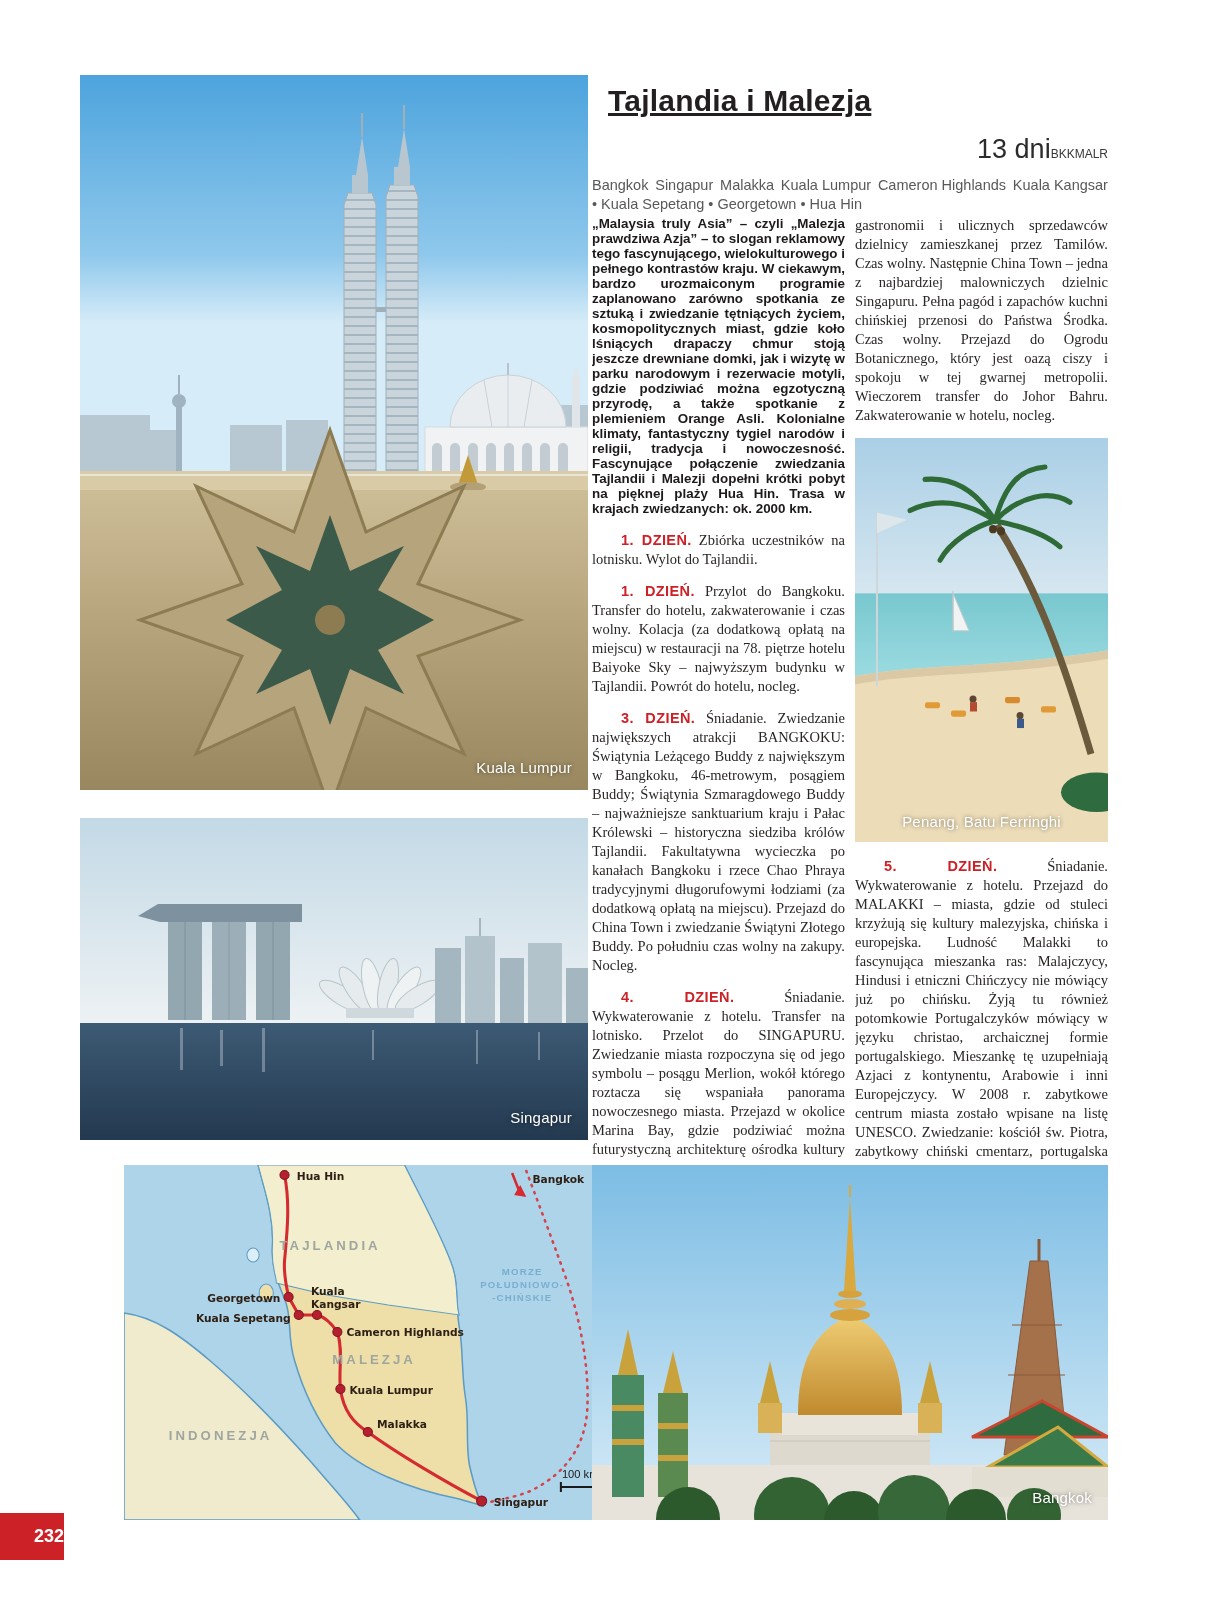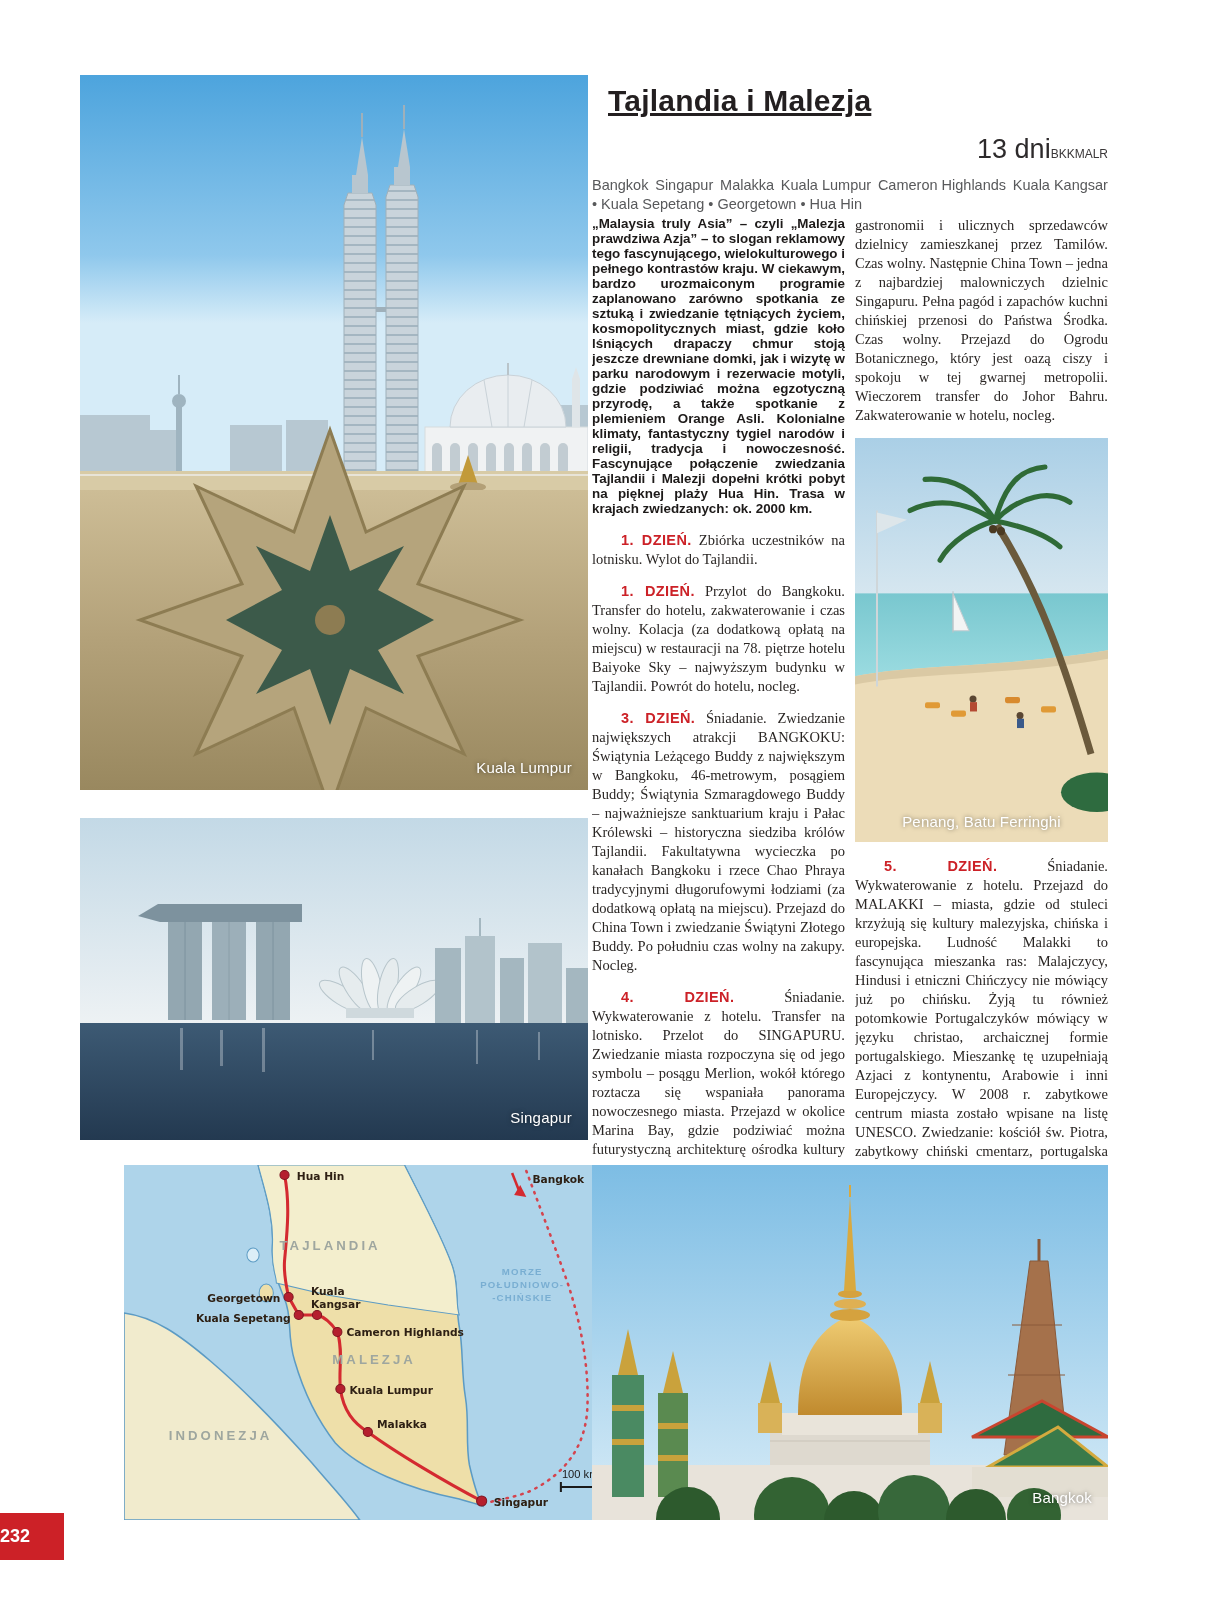--- a/index.html
+++ b/index.html
@@ -37,21 +37,21 @@
   #col-right{left:855px;}
   .intro{font-weight:bold;font-size:13.4px;line-height:15px;text-align:justify;
          color:#1d1a19;margin:0 0 15px;}
   .day{font-family:"Liberation Serif",serif;font-size:14.5px;line-height:19px;
        text-align:justify;color:#2a2624;margin:0 0 13px;}
   .dl{font-family:"Liberation Sans",sans-serif;font-weight:bold;color:#cc2127;
       font-size:14.5px;letter-spacing:.4px;margin-left:29px;}
 
   
   #pageno{position:absolute;left:0;top:1513px;width:64px;height:47px;background:#cc2127;
-          color:#fff;font-weight:bold;font-size:18px;line-height:47px;text-align:left;}
+          color:#fff;font-weight:bold;font-size:18px;line-height:47px;text-align:right;}
 
   
   .mcity{font-family:"DejaVu Sans",sans-serif;font-weight:bold;font-size:10.5px;fill:#2e2014;}
   .mcountry{font-family:"Liberation Sans",sans-serif;font-weight:bold;font-size:13px;
             fill:#9ea69f;letter-spacing:3px;}
   .msea{font-family:"Liberation Sans",sans-serif;font-weight:bold;font-size:9.5px;
         fill:#79aed2;letter-spacing:1.2px;}
   .mscale{font-family:"Liberation Sans",sans-serif;font-size:11px;fill:#1a1a1a;}
 </style>
 </head>

